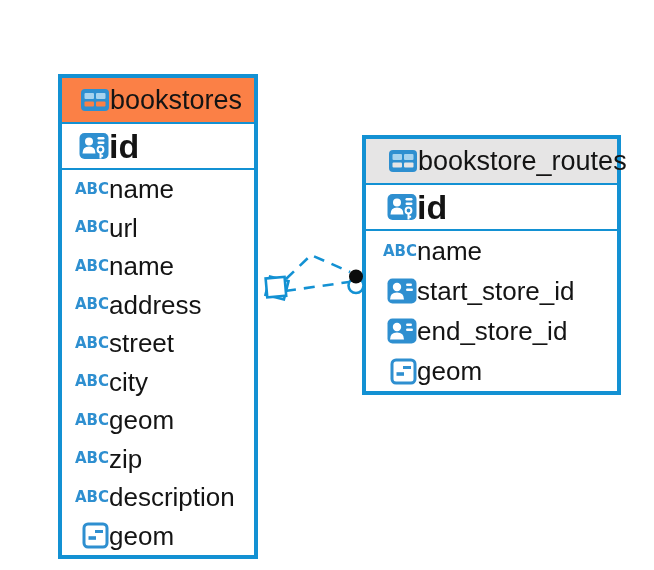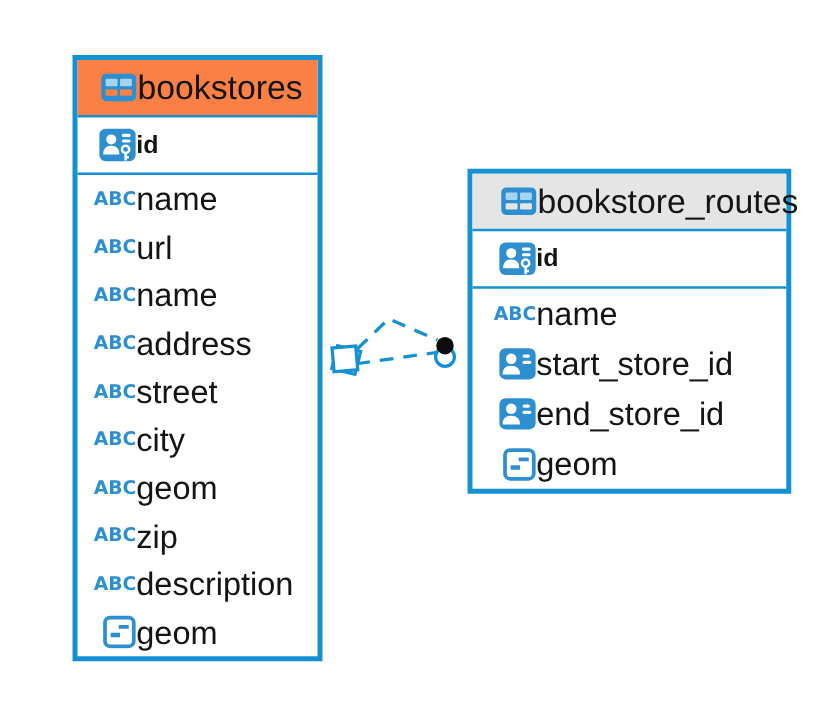--- a/index.html
+++ b/index.html
@@ -28,21 +28,21 @@
   }
   .hdr-orange{--hdr:#fb8046;background:#fb8046;}
   .hdr-gray{--hdr:#e6e5e5;background:#e6e5e5;}
   .pkrow{
     height:44px;
     border-top:2px solid #1391d3;
     border-bottom:2px solid #1391d3;
     display:flex;align-items:center;
     padding-left:2px;
     font-weight:bold;
-    font-size:20px;
+    font-size:34px;
   }
   .row{
     display:flex;align-items:center;
     padding-left:2px;
     font-size:26px;
     white-space:nowrap;
   }
   .t-bookstores .row{height:38.5px;}
   .t-routes .row{height:40px;}
 
@@ -71,21 +71,21 @@
     fill:none;stroke:#1391d3;stroke-width:2.6;
     stroke-dasharray:11 8;
   }
   .marker-square{fill:#ffffff;stroke:#1391d3;stroke-width:2.6;}
 </style>
 </head>
 <body>
 
 <div class="erd-canvas">
 
-  <div class="etable t-bookstores" style="left:58px;top:44px;width:192px;">
+  <div class="etable t-bookstores" style="left:58px;top:74px;width:192px;">
 
     <div class="hdr hdr-orange">
       <span class="ico">
         <svg width="30" height="24" viewBox="0 0 30 24">
           <rect x="1" y="1" width="28" height="22" rx="4" fill="#2e8fd0"></rect>
           <rect x="4.5" y="5" width="9.5" height="6" rx="1" fill="#a6d3ee"></rect>
           <rect x="16" y="5" width="9.5" height="6" rx="1" fill="#a6d3ee"></rect>
           <rect x="4.5" y="13.5" width="9.5" height="5" rx="1" fill="var(--hdr)"></rect>
           <rect x="16" y="13.5" width="9.5" height="5" rx="1" fill="var(--hdr)"></rect>
         </svg>
@@ -167,21 +167,21 @@
         <svg width="27" height="27" viewBox="0 0 27 27">
           <rect x="2" y="2" width="23" height="23" rx="4" fill="#fff" stroke="#2e8fd0" stroke-width="3"></rect>
           <path d="M13 9.5 H21" stroke="#2e8fd0" stroke-width="3"></path>
           <path d="M6.5 16 H14" stroke="#2e8fd0" stroke-width="3.6"></path>
         </svg>
       </span>
       <span class="colname">geom</span>
     </div>
   </div>
 
-  <div class="etable t-routes" style="left:374px;top:135px;width:251px;">
+  <div class="etable t-routes" style="left:362px;top:135px;width:251px;">
 
     <div class="hdr hdr-gray">
       <span class="ico" style="padding-left:4px;">
         <svg width="30" height="24" viewBox="0 0 30 24">
           <rect x="1" y="1" width="28" height="22" rx="4" fill="#2e8fd0"></rect>
           <rect x="4.5" y="5" width="9.5" height="6" rx="1" fill="#a6d3ee"></rect>
           <rect x="16" y="5" width="9.5" height="6" rx="1" fill="#a6d3ee"></rect>
           <rect x="4.5" y="13.5" width="9.5" height="5" rx="1" fill="var(--hdr)"></rect>
           <rect x="16" y="13.5" width="9.5" height="5" rx="1" fill="var(--hdr)"></rect>
         </svg>

